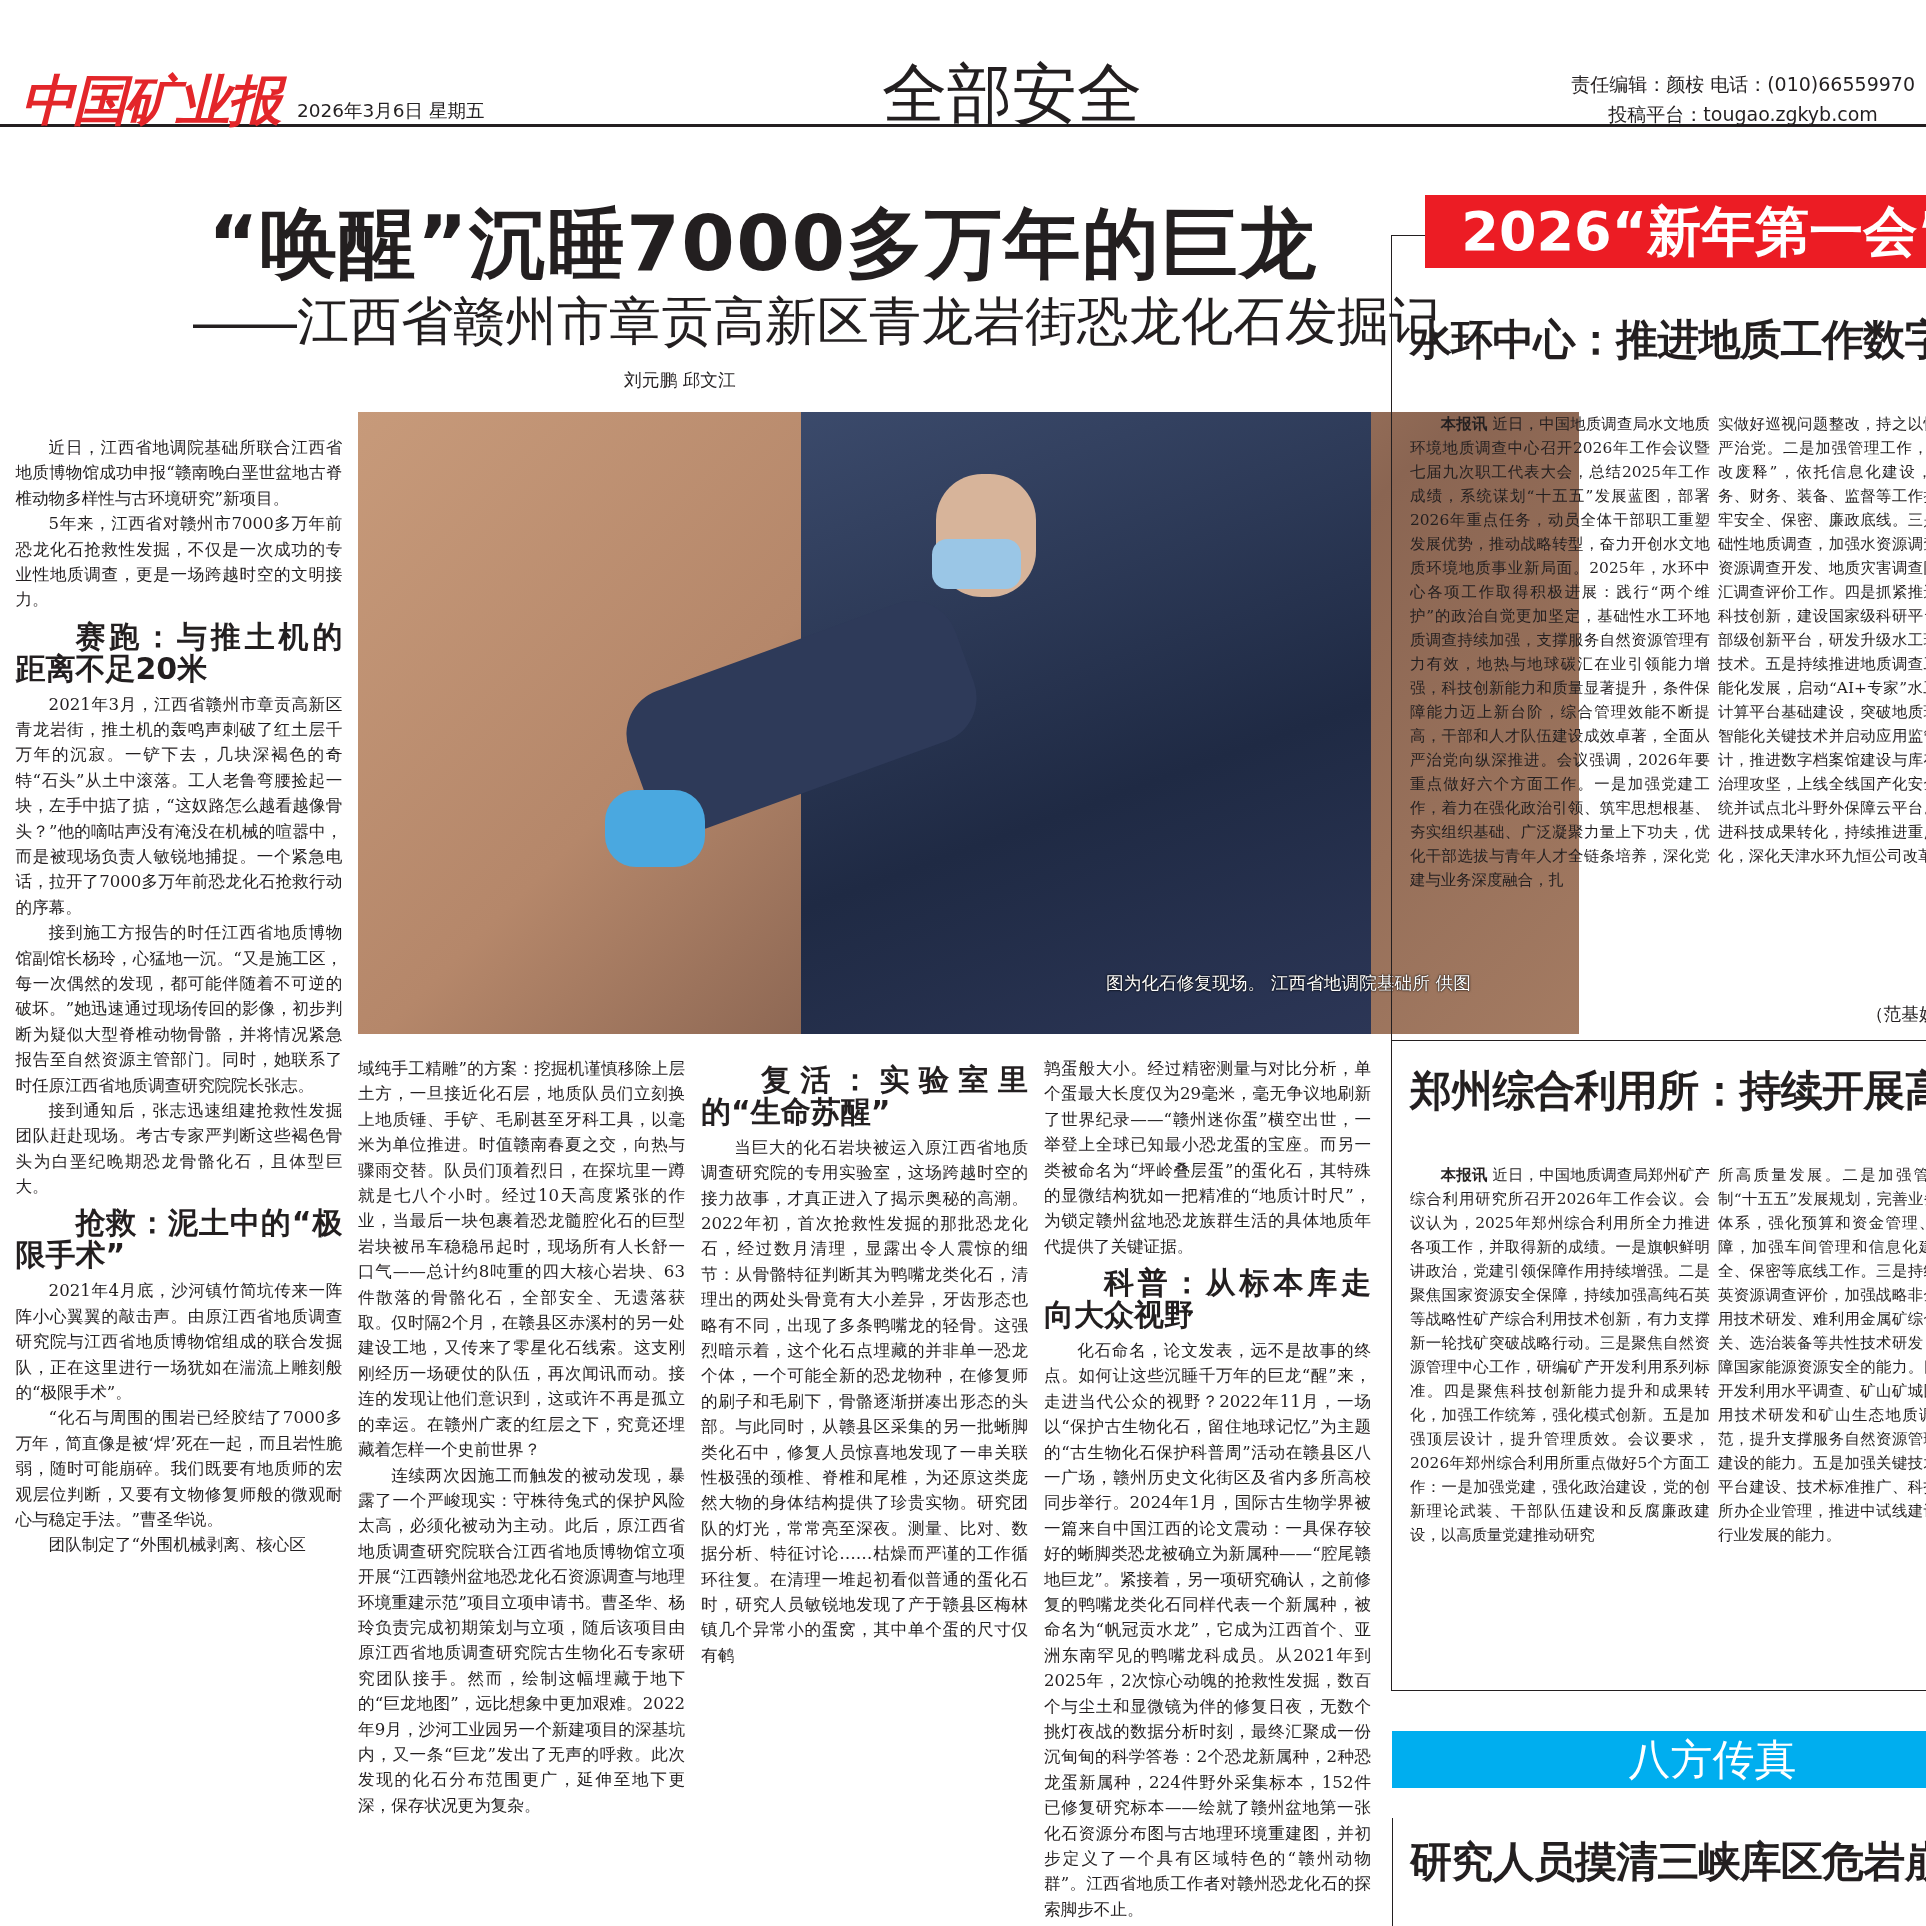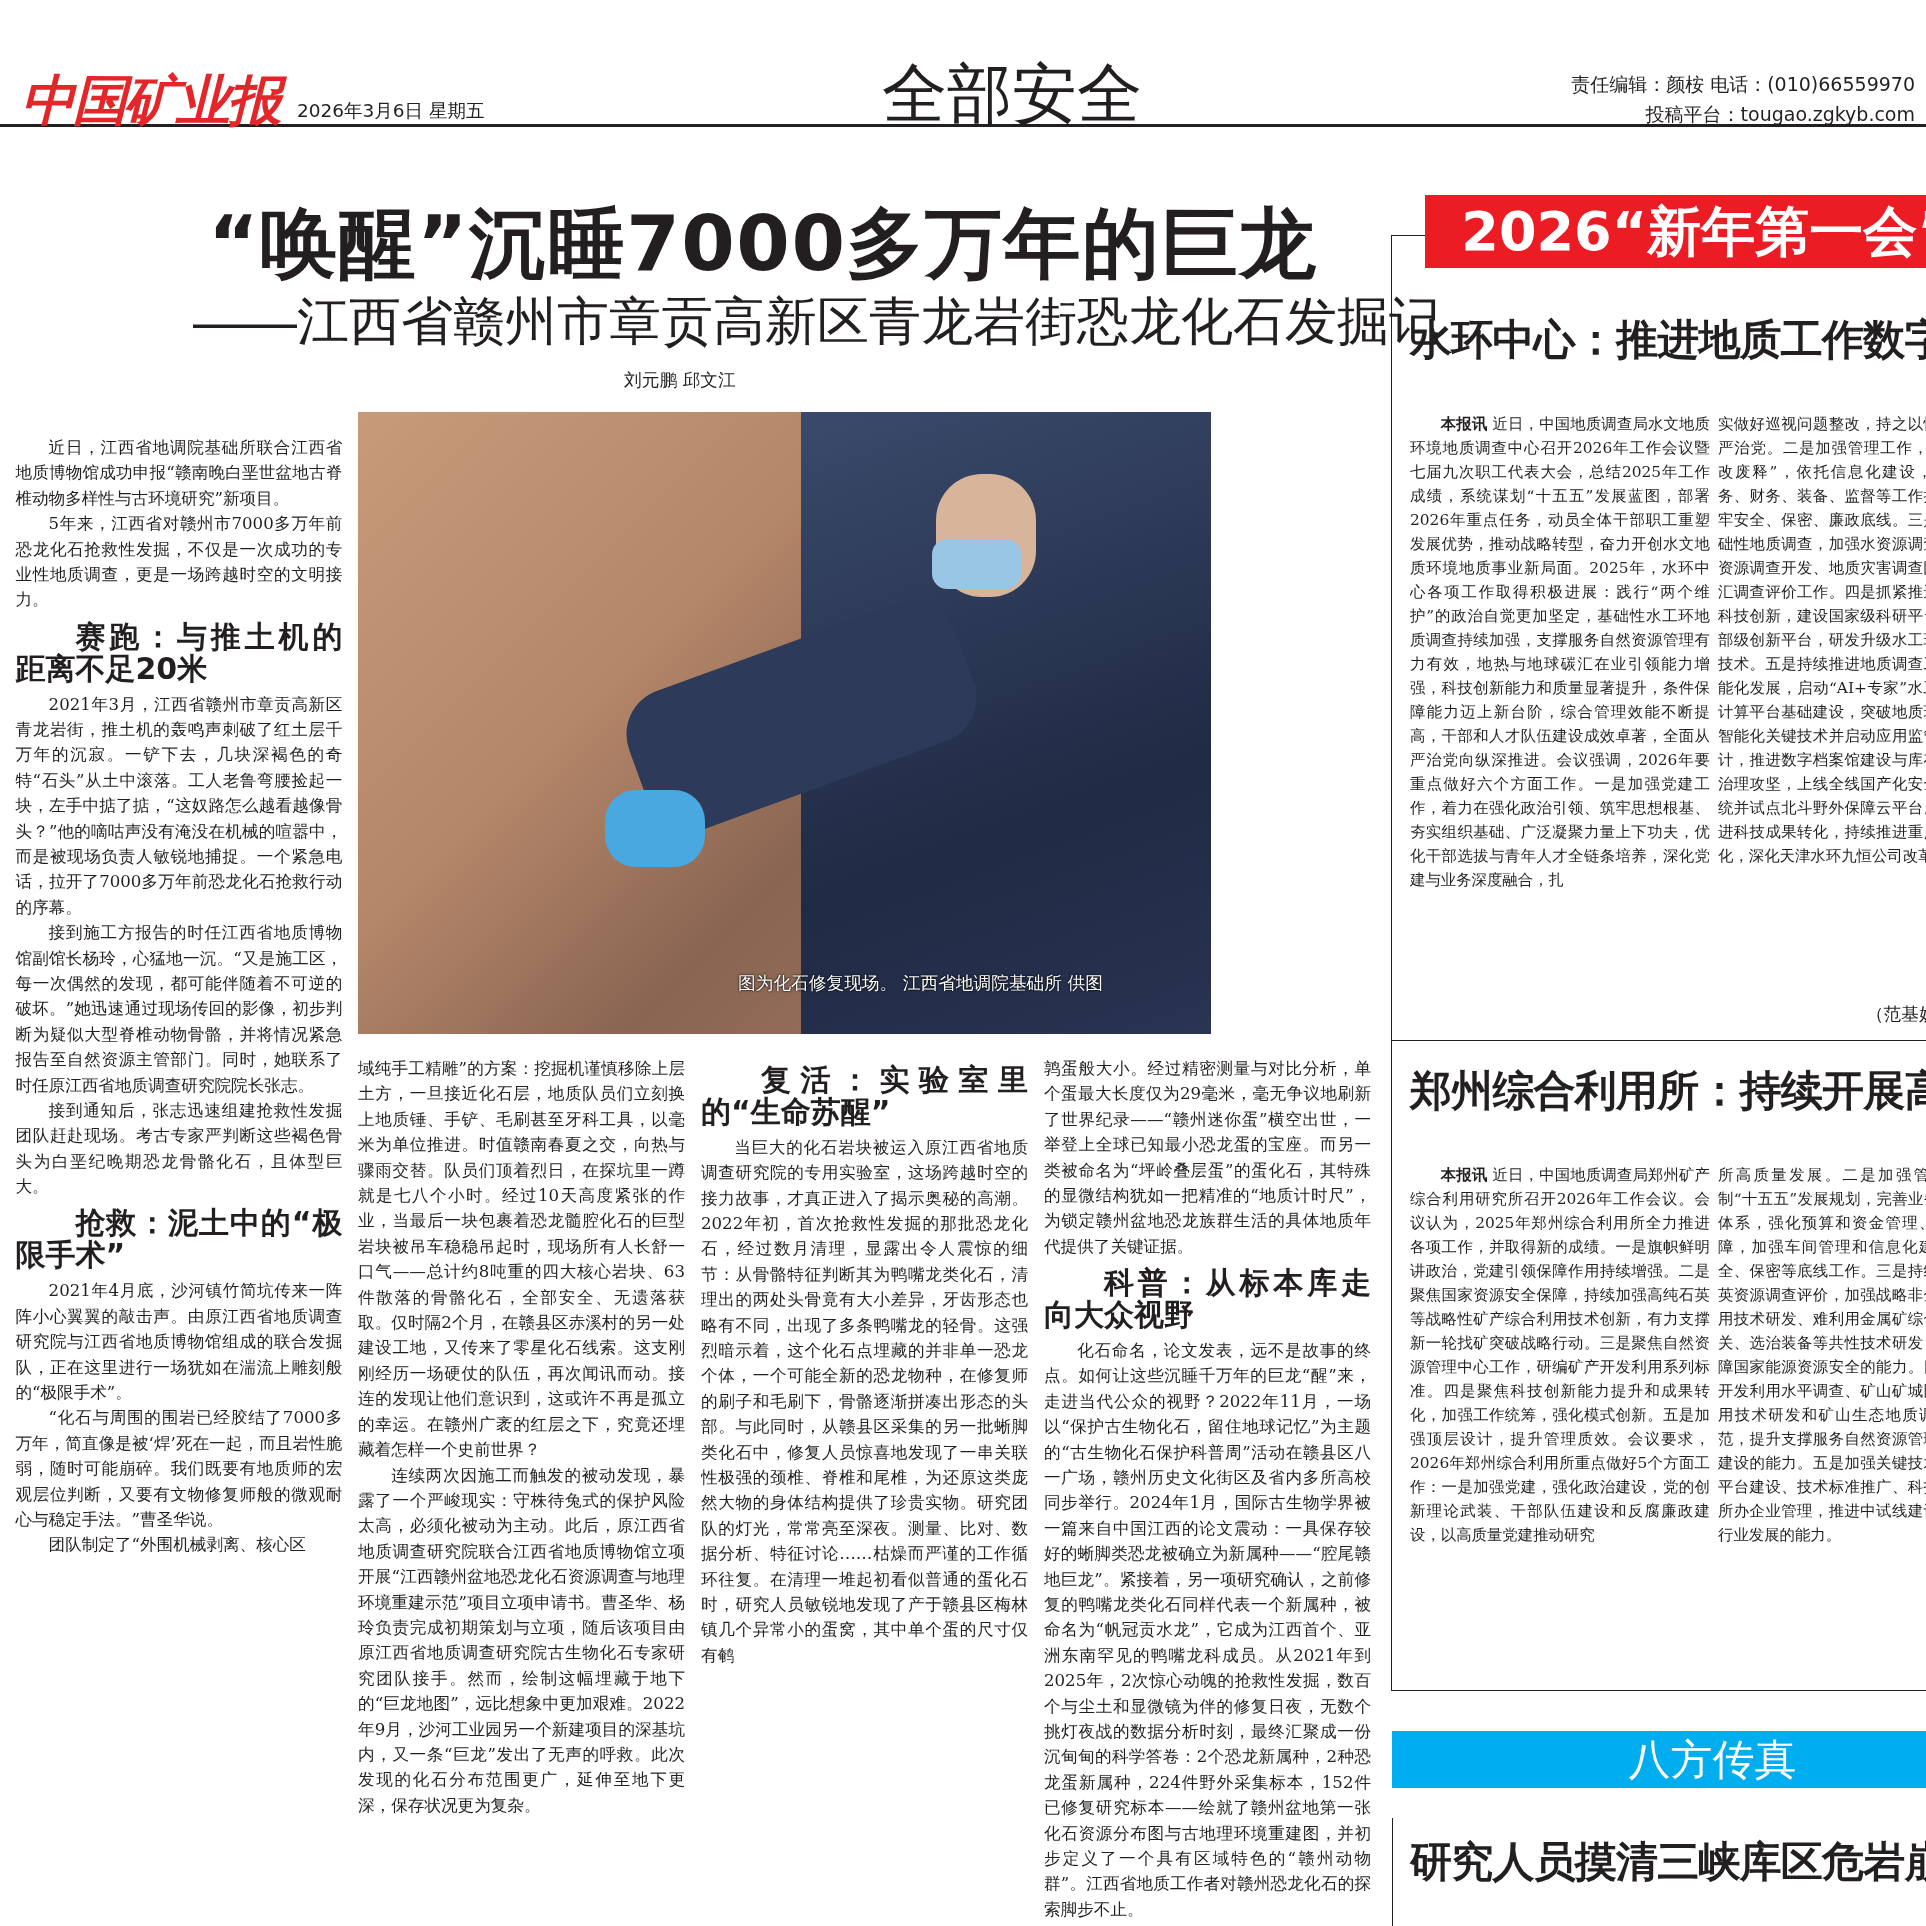--- a/index.html
+++ b/index.html
@@ -3,28 +3,28 @@
 <meta charset="utf-8">
 <style>
 *{box-sizing:border-box;margin:0;padding:0}
 html,body{width:2036px;height:2963px;background:#fff;overflow:hidden}
 body{position:relative;font-family:"DejaVu Serif","Liberation Serif",serif;color:#231f20}
 .abs{position:absolute}
 .masthead{left:0;top:0;width:2036px;height:127px;border-bottom:3.9px solid #231f20}
 .logo{left:21px;top:65px;font-size:54px;color:#e3262a;font-family:"DejaVu Serif",serif;font-style:italic;font-weight:bold;letter-spacing:-2.3px;white-space:nowrap}
 .date{left:297px;top:98px;font-size:18.5px;font-family:"DejaVu Sans",sans-serif;white-space:nowrap}
 .section{left:882px;top:50px;font-size:65px;font-family:"DejaVu Sans",sans-serif;white-space:nowrap}
-.editor{right:121px;top:69px;font-size:19px;font-family:"DejaVu Sans",sans-serif;text-align:right;line-height:30px;white-space:nowrap}
+.editor{right:121px;top:69px;font-size:19px;font-family:"DejaVu Sans",sans-serif;text-align:center;line-height:30px;white-space:nowrap}
 .h1{left:208px;top:193px;font-size:77px;font-family:"DejaVu Sans",sans-serif;font-weight:bold;white-space:nowrap;letter-spacing:1.5px}
 .sub{left:193px;top:287px;font-size:52px;font-family:Liberation Sans, sans-serif;white-space:nowrap}
 .byline{left:624px;top:368px;font-size:17.7px;font-family:"DejaVu Sans",sans-serif;white-space:nowrap}
 .col{font-size:16.6px;line-height:25.4px;text-align:justify;overflow:hidden}
 .col p{text-indent:2em}
 .col h3{font-family:"DejaVu Sans",sans-serif;font-weight:bold;font-size:30px;line-height:32px;margin:7.7px 0 7px 0;text-indent:2em}
-.photo{left:358px;top:412px;width:853px;height:622px;overflow:hidden;background:linear-gradient(135deg,#c79a7a 0%,#b5876a 35%,#8a6552 60%,#a47b62 100%)}
+.photo{left:358px;top:412px;width:1221px;height:622px;overflow:hidden;background:linear-gradient(135deg,#c79a7a 0%,#b5876a 35%,#8a6552 60%,#a47b62 100%)}
 .photo .shirt{position:absolute;left:443px;top:0;width:570px;height:622px;background:linear-gradient(160deg,#3b4a6b,#1f2a44 60%,#2c3656)}
 .photo .arm{position:absolute;left:270px;top:231px;width:347px;height:146px;background:#2e3a59;transform:rotate(-20deg);border-radius:46px}
 .photo .glove{position:absolute;left:247px;top:378px;width:100px;height:77px;background:#4aa8e0;border-radius:31px}
 .photo .face{position:absolute;left:578px;top:62px;width:100px;height:123px;background:#d7b49a;border-radius:46px}
 .photo .mask{position:absolute;left:574px;top:127px;width:89px;height:50px;background:#9ac6e6;border-radius:15.4px}
 .photo .cap{position:absolute;left:674px;top:601px;font-size:17.7px;color:#fff;font-family:"DejaVu Sans",sans-serif;text-shadow:0 0 2.3px #000,0 0 1.2px #000;left:auto;right:108px;top:559px;white-space:nowrap}
 .vrule{width:1.2px;background:#231f20}
 .hrule{height:1.2px;background:#231f20}
 .banner-red{left:1425px;top:195px;width:564px;height:73px;background:#ec1c24;color:#fff;font-family:"DejaVu Sans",sans-serif;font-weight:bold;font-size:54px;text-align:center;line-height:73px;white-space:nowrap}
 .rbox{left:1391px;top:235px;width:639px;height:1456px;border:1.2px solid #231f20;border-top:1.2px solid #231f20}

